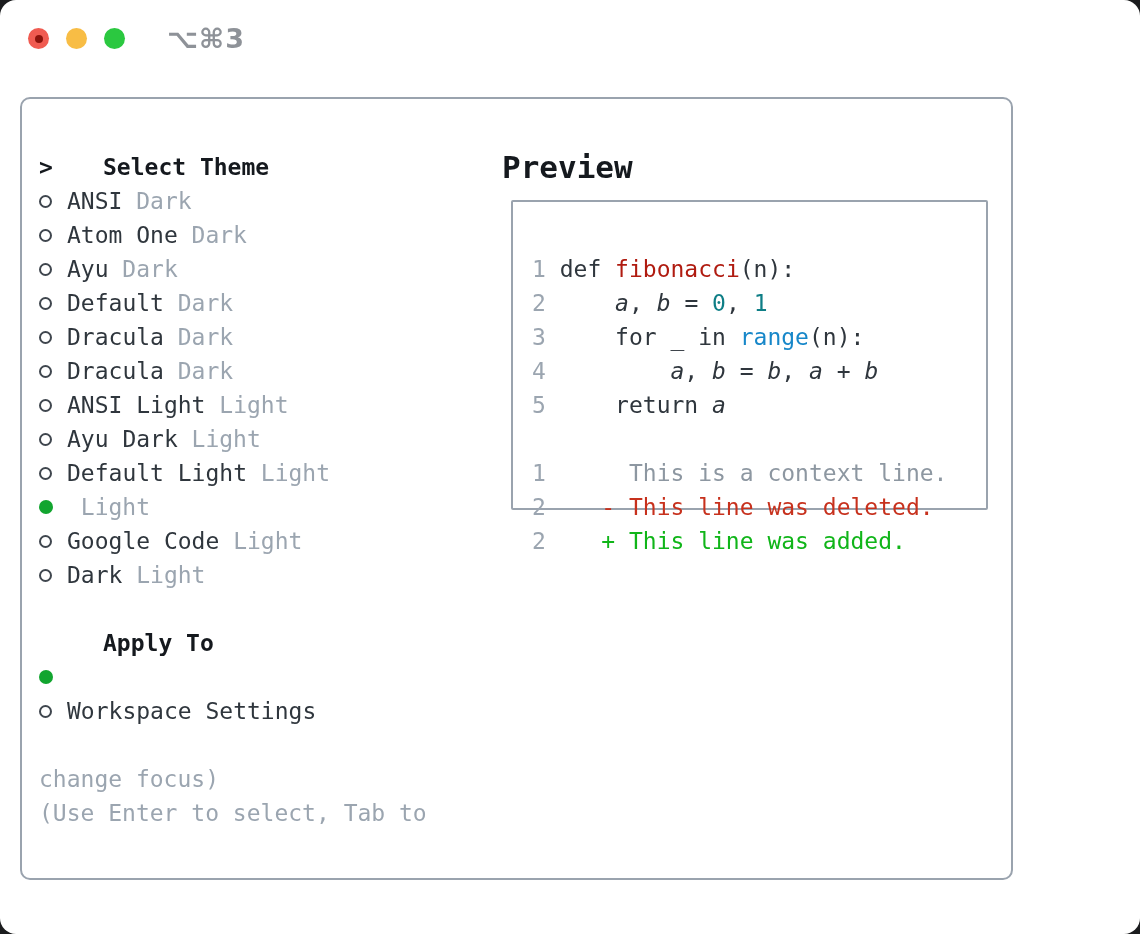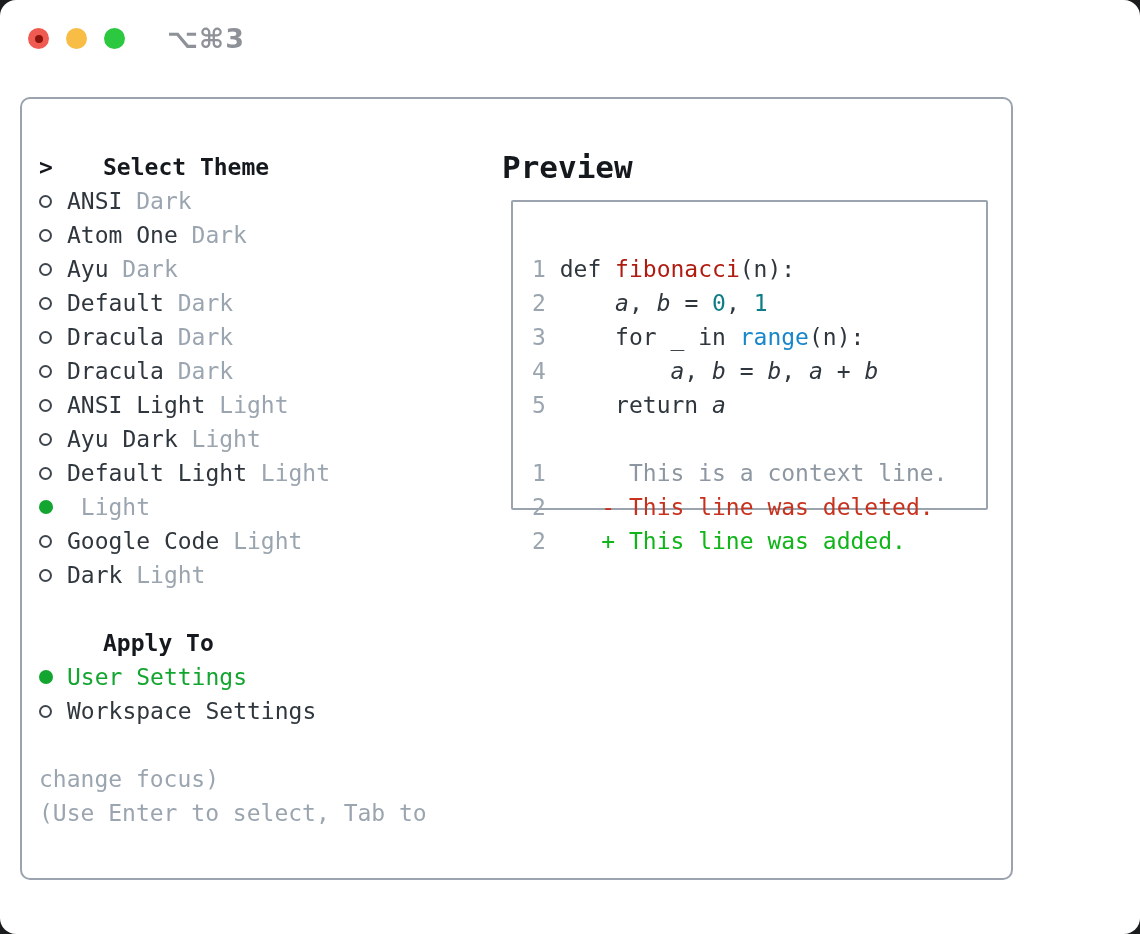--- a/index.html
+++ b/index.html
@@ -93,21 +93,21 @@
           <div class="row option selected"><span class="marker"><span class="dot"></span></span><span class="tag">Light</span></div>
           <div class="row option"><span class="marker"><span class="ring"></span></span><span class="name">Google Code</span><span class="tag">Light</span></div>
           <div class="row option"><span class="marker"><span class="ring"></span></span><span class="name">Dark</span><span class="tag">Light</span></div>
         </div>
       <div class="row"></div>
       <div class="row header">
         <span class="marker"></span>
         <span class="name">Apply To</span>
       </div>
       <div id="apply-list">
-          <div class="row option selected"><span class="marker"><span class="dot"></span></span><span class="name">User Settings</span></div>
+          <div class="row option selected"><span class="marker"><span class="dot"></span></span></div>
           <div class="row option"><span class="marker"><span class="ring"></span></span><span class="name">Workspace Settings</span></div>
         </div>
       <div class="row"></div>
       <div class="row help">change focus)</div>
       <div class="row help">(Use Enter to select, Tab to</div>
     </div>
 
     <div class="preview-title">Preview</div>
 
     <div class="preview-box">

